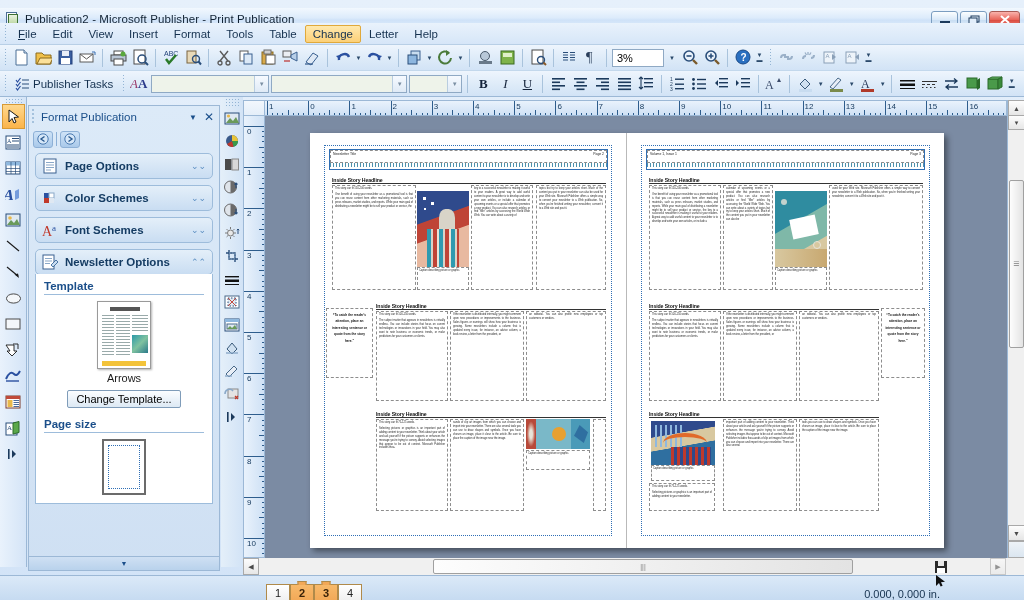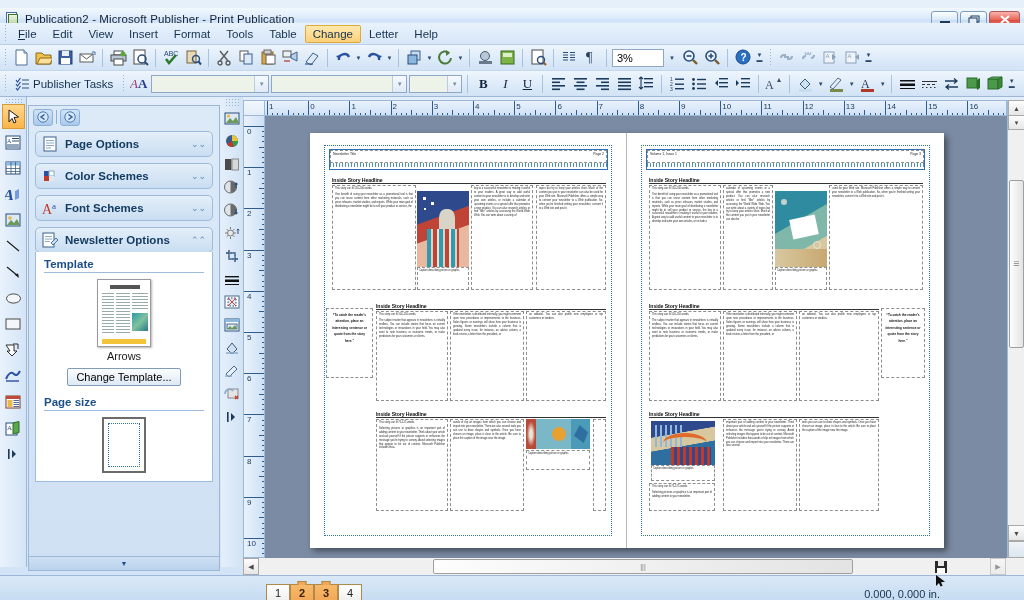--- a/index.html
+++ b/index.html
@@ -916,20 +916,35 @@
     <div class="obj-btn">
       <svg width="14" height="12">
           <rect x="2" y="1" width="1.6" height="10" fill="#1c3a5c"></rect>
           <path d="M6,2 l4,4 l-4,4 z" fill="#1c3a5c"></path>
         </svg>
     </div>
     <div style="height:180px"></div>
   </div>
 
   <div class="taskpane">
+    <div class="tp-head">
+      <span style="width:6px;display:inline-block">
+        <svg width="4" height="16">
+            <g fill="#93b4d4">
+              <circle cx="2" cy="2" r="1"></circle>
+              <circle cx="2" cy="6" r="1"></circle>
+              <circle cx="2" cy="10" r="1"></circle>
+              <circle cx="2" cy="14" r="1"></circle>
+            </g>
+          </svg>
+      </span>
+      <span class="tp-title">Format Publication</span>
+      <span class="tp-dd">▼</span>
+      <span class="tp-x">✕</span>
+    </div>
     <div class="tp-nav">
       <div class="nav-btn">
         <svg width="12" height="12">
             <circle cx="6" cy="6" r="5.2" fill="#d6e7f8" stroke="#4a7ab0"></circle>
             <path d="M7.5,3.5 L4,6 l3.5,2.5" stroke="#2a5a90" stroke-width="1.4" fill="none"></path>
           </svg>
       </div>
       <div class="nav-sep"></div>
       <div class="nav-btn">
         <svg width="12" height="12">

